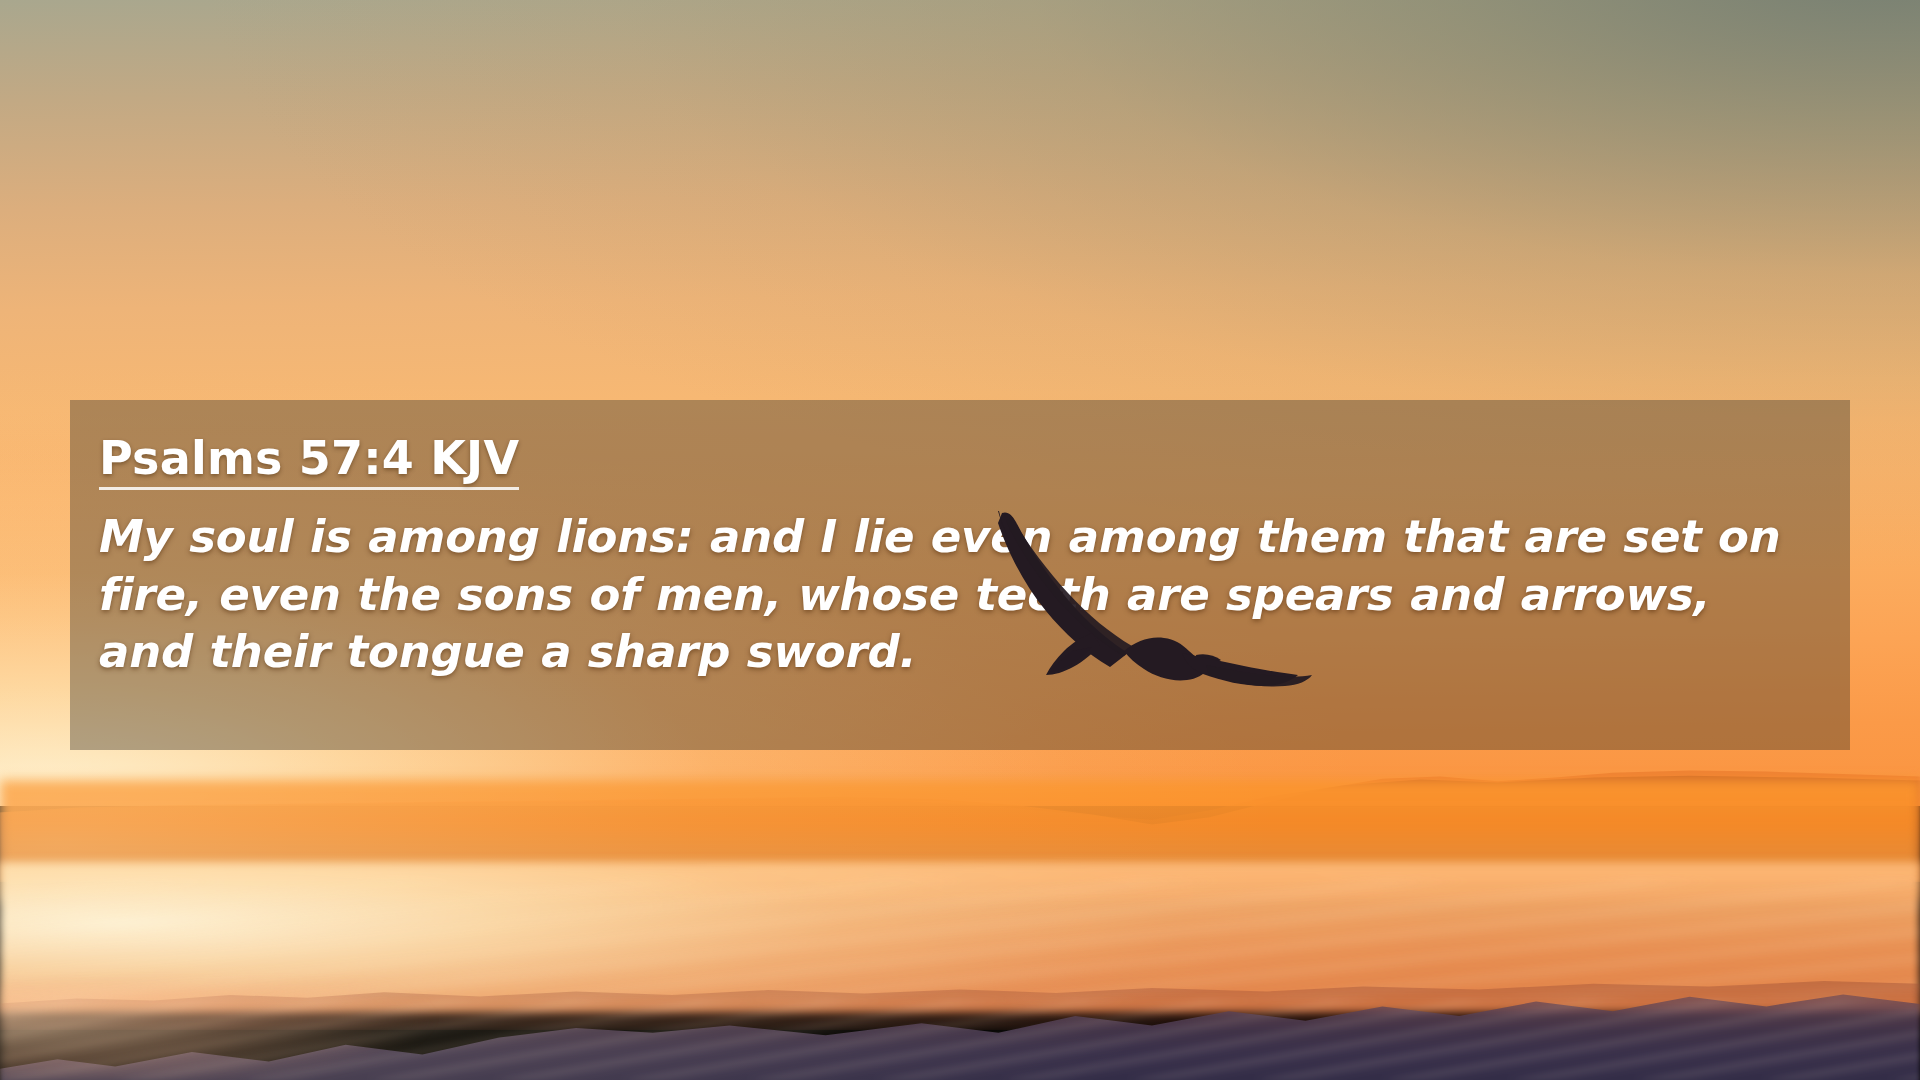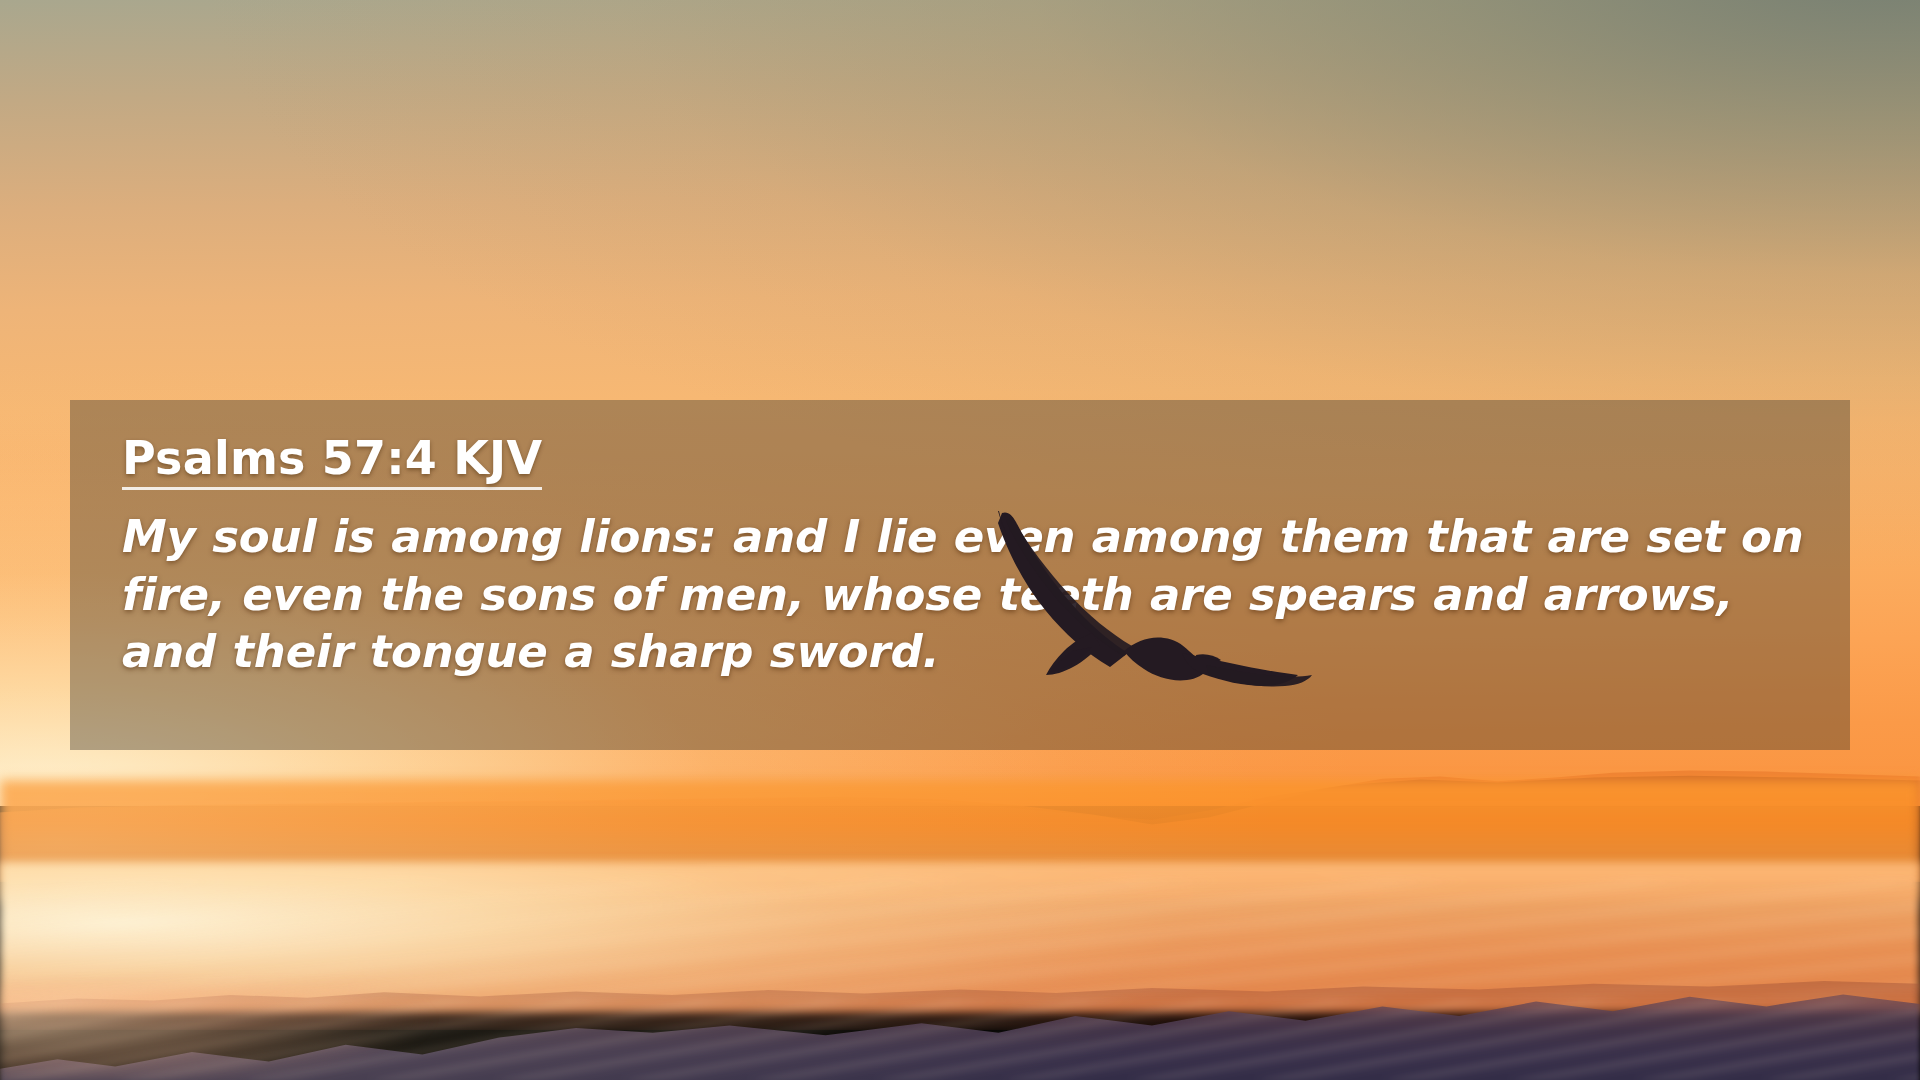--- a/index.html
+++ b/index.html
@@ -189,21 +189,21 @@
   }
   .bird svg { display:block; width:100%; height:100%; }
 
   
   .verse-panel {
     position:absolute;
     left:70px; top:400px;
     width:1780px; height:350px;
     background:rgba(72,62,48,0.42);
     z-index:5;
-    padding:34px 46px 0 52px;
+    padding:34px 46px 0 29px;
   }
 
   .verse-ref {
     display:inline-block;
     color:#ffffff;
     font-family:"DejaVu Sans", sans-serif;
     font-size:46px;
     font-weight:600;
     letter-spacing:0.2px;
     line-height:1.05;

